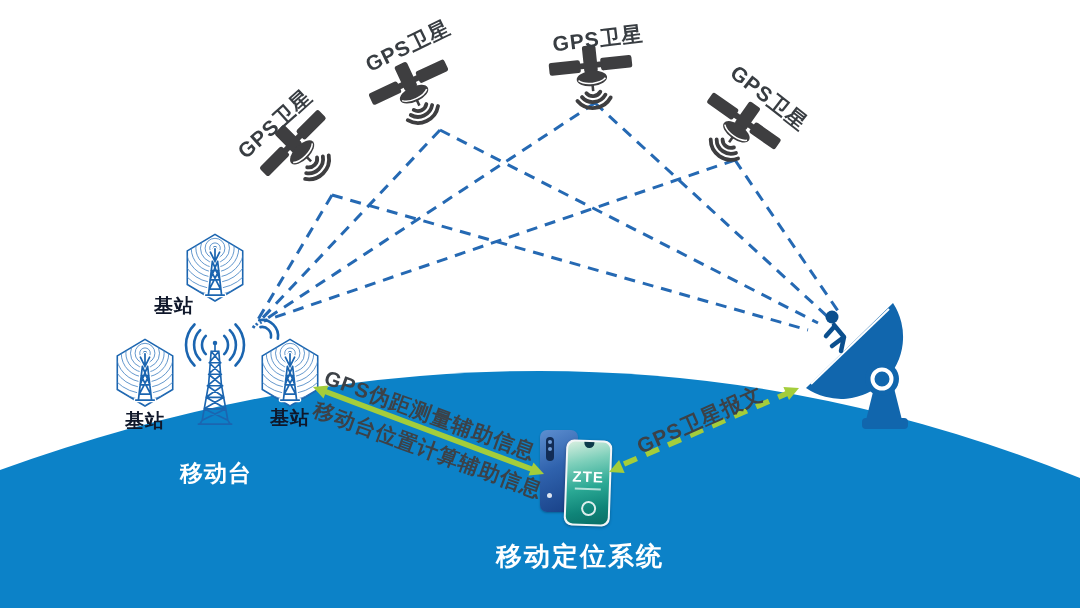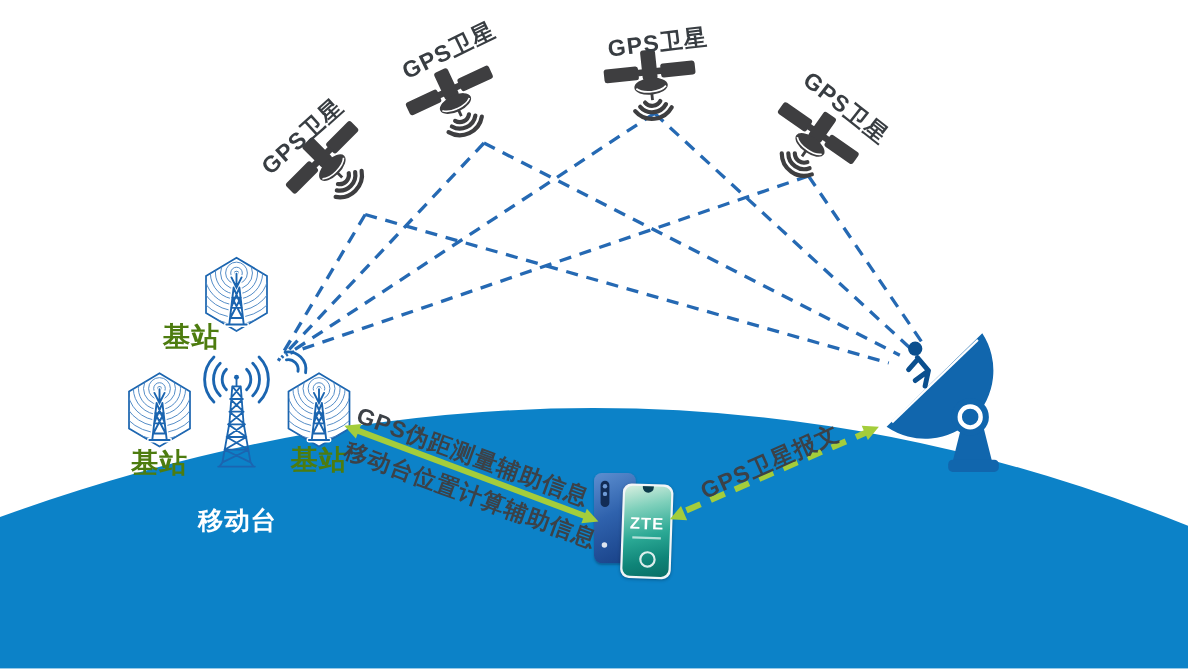--- a/index.html
+++ b/index.html
@@ -7,21 +7,21 @@
     position:relative;width:1080px;height:608px;background:#ffffff;
     overflow:hidden;font-family:"Liberation Sans","DejaVu Sans",sans-serif;
   }
   .abs{position:absolute;}
   .label{
     position:absolute;transform:translate(-50%,-50%);
     white-space:nowrap;font-weight:bold;color:#383d42;letter-spacing:1px;
   }
   .label.white{color:#ffffff;margin-top:20px;}
   .sat-label{font-size:21px;}
-  .bs-label{font-size:25px;color:#4d7c0f;}
+  .bs-label{font-size:19px;color:#0f172a;}
   .ms-label{font-size:23px;}
   .assist-label{font-size:21px;color:#3c4147;}
   .msg-label{font-size:21px;color:#3c4147;}
   .phone-label{font-size:26px;letter-spacing:2px;}
   .ref-label{font-size:24px;letter-spacing:1px;}
 
   
   .phone{position:absolute;left:540px;top:428px;width:80px;height:94px;}
   .phone-back{
     position:absolute;left:0;top:2px;width:38px;height:82px;border-radius:7px;
@@ -226,15 +226,16 @@
   <div class="label bs-label" style="left:145px;top:421px;z-index:5">基站</div>
   <div class="label bs-label" style="left:290px;top:418px;z-index:5">基站</div>
 
   <div class="label ms-label white" style="left:216px;top:453px;z-index:5">移动台</div>
 
   <div class="label assist-label" style="left:430px;top:415px;z-index:5;transform:translate(-50%,-50%) rotate(20deg)">GPS伪距测量辅助信息</div>
   <div class="label assist-label" style="left:428px;top:450px;z-index:5;transform:translate(-50%,-50%) rotate(20deg)">移动台位置计算辅助信息</div>
 
   <div class="label msg-label" style="left:700px;top:420px;z-index:5;transform:translate(-50%,-50%) rotate(-24deg)">GPS卫星报文</div>
 
+  <div class="label phone-label white" style="left:580px;top:536px;z-index:5">移动定位系统</div>
 
 
 </div>
 
 </body></html>

